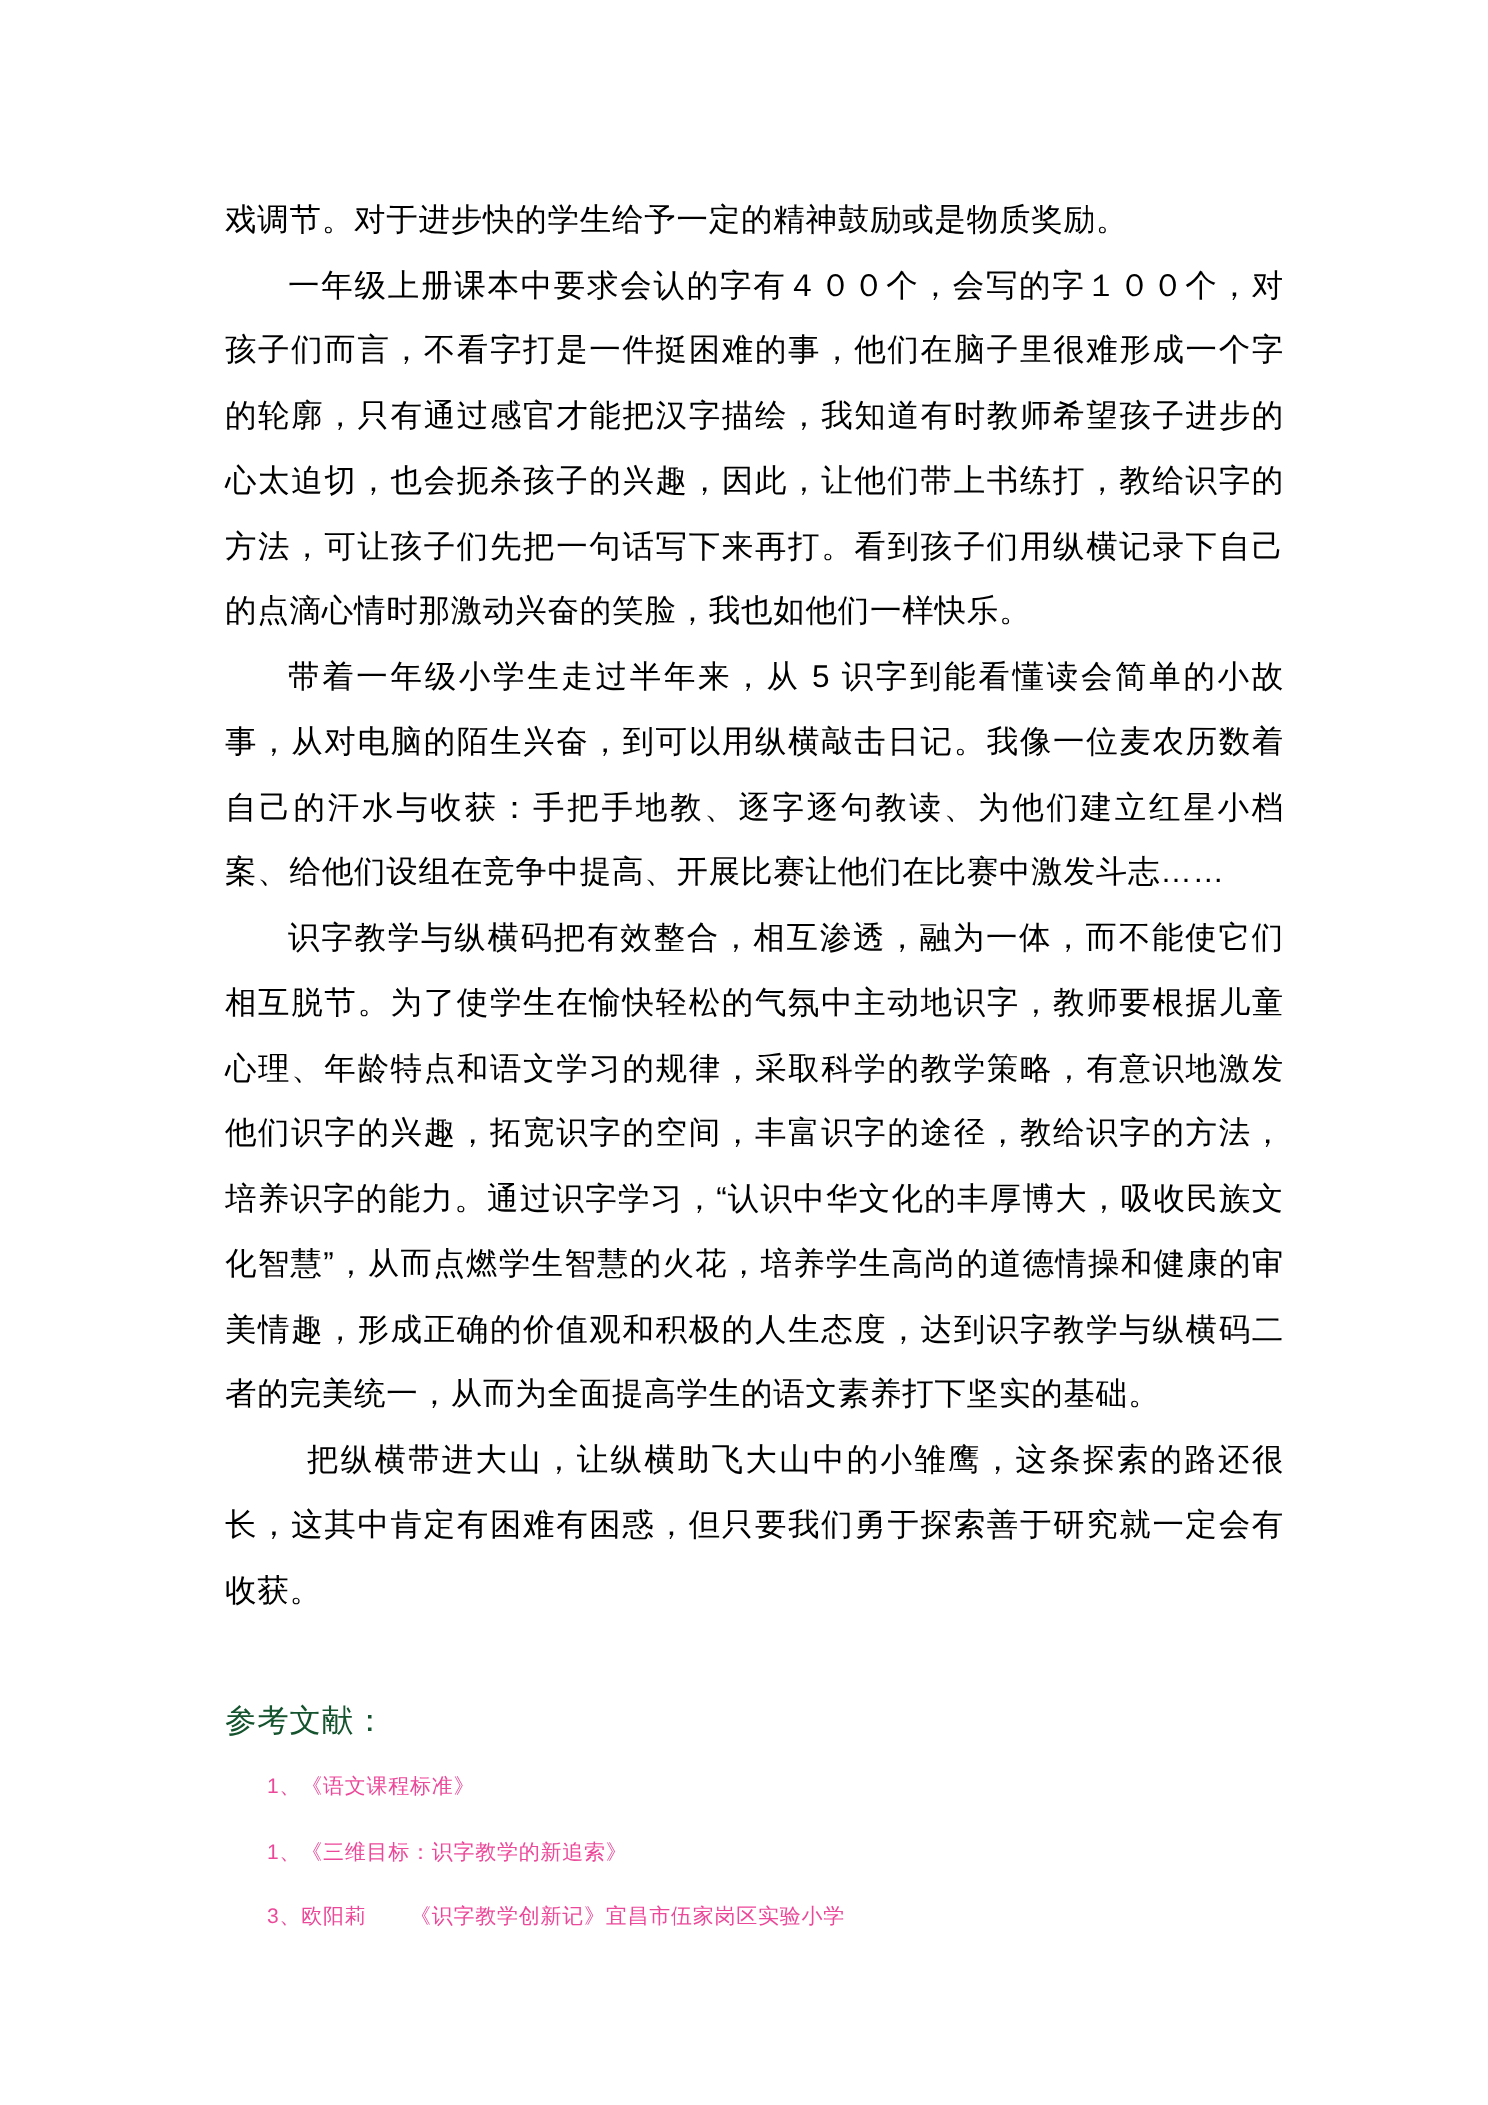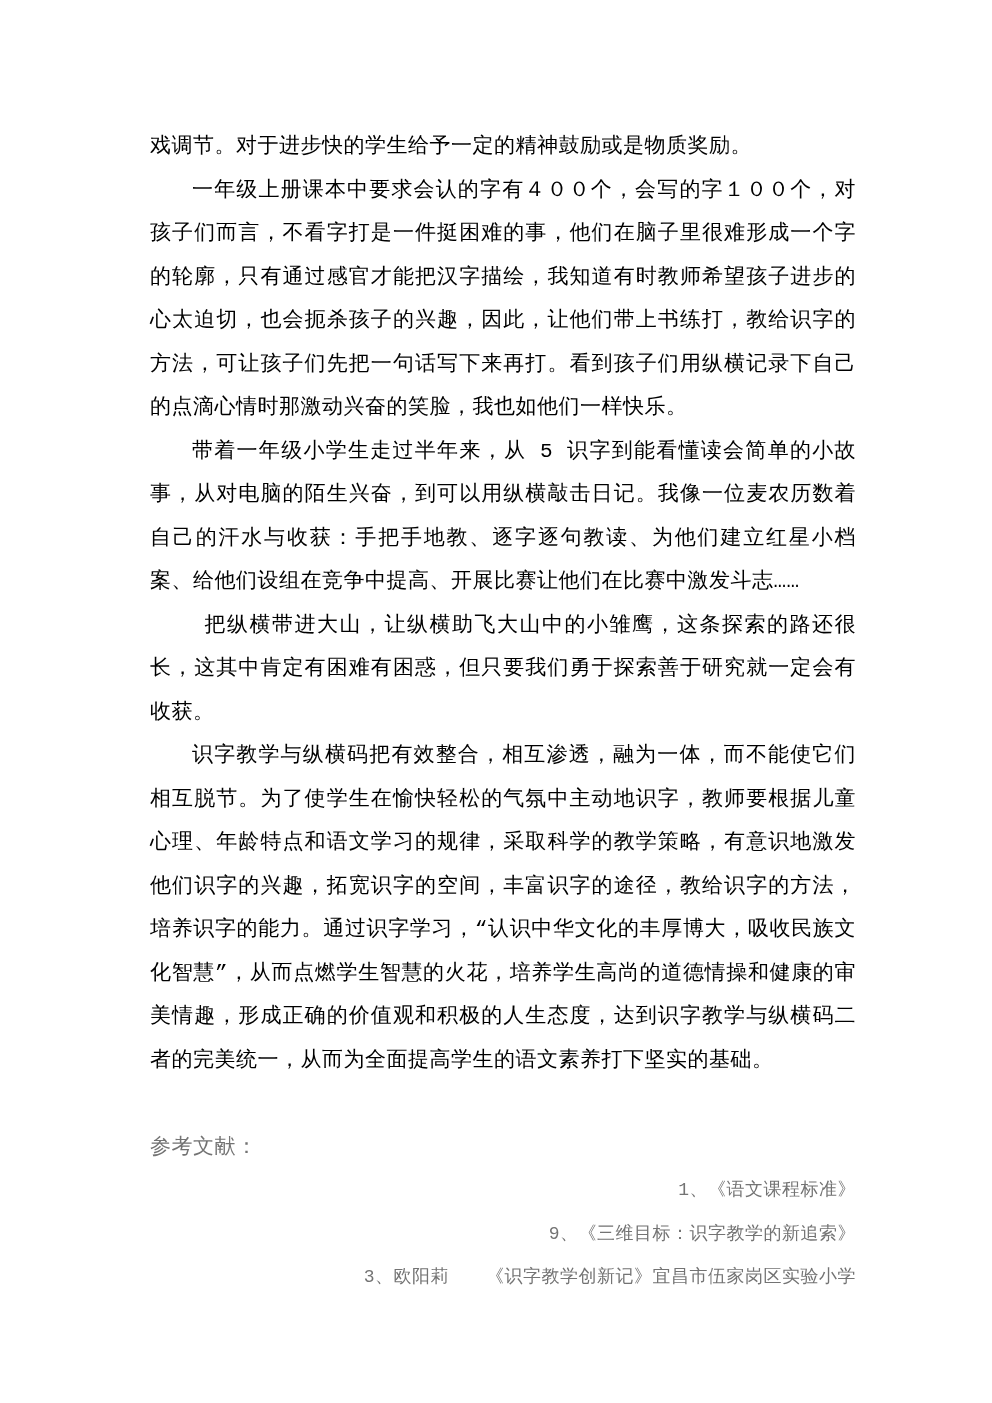--- a/index.html
+++ b/index.html
@@ -6,21 +6,21 @@
     margin: 0;
     padding: 0;
     background: #ffffff;
   }
   .page {
     position: relative;
     width: 992px;
     height: 1403px;
     background: #ffffff;
     overflow: hidden;
-    font-family: Liberation Mono, monospace;
+    font-family: Liberation Sans, sans-serif;
     color: #000000;
   }
   .text-body {
     position: absolute;
     left: 150px;
     top: 125px;
     width: 706px;
   }
   .para {
     margin: 0;
@@ -34,52 +34,51 @@
   .indent-2 { text-indent: 2em; }
   .indent-3 { text-indent: 2.6em; }
   .refs-block {
     margin-top: 43.5px;
   }
   .refs-title {
     margin: 0;
     font-size: 21px;
     line-height: 43.5px;
     letter-spacing: 0.5px;
-    color: #737373;
+    color: #14532d;
   }
   .ref-item {
     margin: 0;
     padding-left: 28px;
-    font-size: 18px;
+    font-size: 14px;
     line-height: 43.5px;
     letter-spacing: 0.5px;
-    color: #737373;
-    text-align: right;
+    color: #ec4899;
   }
 </style>
 </head>
 <body>
 
 <div class="page">
   <div class="text-body">
 
     <p class="para indent-0">戏调节。对于进步快的学生给予一定的精神鼓励或是物质奖励。</p>
 
     <p class="para indent-2">一年级上册课本中要求会认的字有４００个，会写的字１００个，对孩子们而言，不看字打是一件挺困难的事，他们在脑子里很难形成一个字的轮廓，只有通过感官才能把汉字描绘，我知道有时教师希望孩子进步的心太迫切，也会扼杀孩子的兴趣，因此，让他们带上书练打，教给识字的方法，可让孩子们先把一句话写下来再打。看到孩子们用纵横记录下自己的点滴心情时那激动兴奋的笑脸，我也如他们一样快乐。</p>
 
     <p class="para indent-2">带着一年级小学生走过半年来，从 5 识字到能看懂读会简单的小故事，从对电脑的陌生兴奋，到可以用纵横敲击日记。我像一位麦农历数着自己的汗水与收获：手把手地教、逐字逐句教读、为他们建立红星小档案、给他们设组在竞争中提高、开展比赛让他们在比赛中激发斗志……</p>
 
+    <p class="para indent-2">识字教学与纵横码把有效整合，相互渗透，融为一体，而不能使它们相互脱节。为了使学生在愉快轻松的气氛中主动地识字，教师要根据儿童心理、年龄特点和语文学习的规律，采取科学的教学策略，有意识地激发他们识字的兴趣，拓宽识字的空间，丰富识字的途径，教给识字的方法，培养识字的能力。通过识字学习，“认识中华文化的丰厚博大，吸收民族文化智慧”，从而点燃学生智慧的火花，培养学生高尚的道德情操和健康的审美情趣，形成正确的价值观和积极的人生态度，达到识字教学与纵横码二者的完美统一，从而为全面提高学生的语文素养打下坚实的基础。</p>
+
     <p class="para indent-3">把纵横带进大山，让纵横助飞大山中的小雏鹰，这条探索的路还很长，这其中肯定有困难有困惑，但只要我们勇于探索善于研究就一定会有收获。</p>
-
-    <p class="para indent-2">识字教学与纵横码把有效整合，相互渗透，融为一体，而不能使它们相互脱节。为了使学生在愉快轻松的气氛中主动地识字，教师要根据儿童心理、年龄特点和语文学习的规律，采取科学的教学策略，有意识地激发他们识字的兴趣，拓宽识字的空间，丰富识字的途径，教给识字的方法，培养识字的能力。通过识字学习，“认识中华文化的丰厚博大，吸收民族文化智慧”，从而点燃学生智慧的火花，培养学生高尚的道德情操和健康的审美情趣，形成正确的价值观和积极的人生态度，达到识字教学与纵横码二者的完美统一，从而为全面提高学生的语文素养打下坚实的基础。</p>
 
     <div class="refs-block">
       <p class="refs-title">参考文献：</p>
 
       <p class="ref-item">1、《语文课程标准》</p>
 
-      <p class="ref-item">9、《三维目标：识字教学的新追索》</p>
+      <p class="ref-item">1、《三维目标：识字教学的新追索》</p>
 
       <p class="ref-item">3、欧阳莉　　《识字教学创新记》宜昌市伍家岗区实验小学</p>
     </div>
 
   </div>
 </div>
 
 </body></html>

